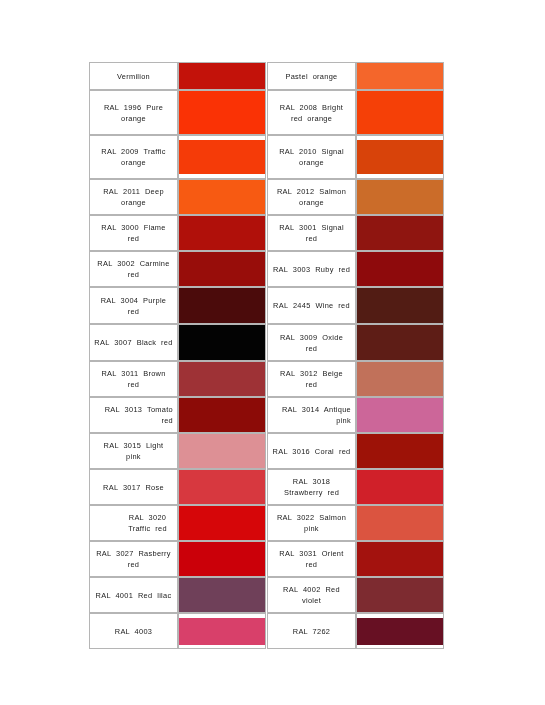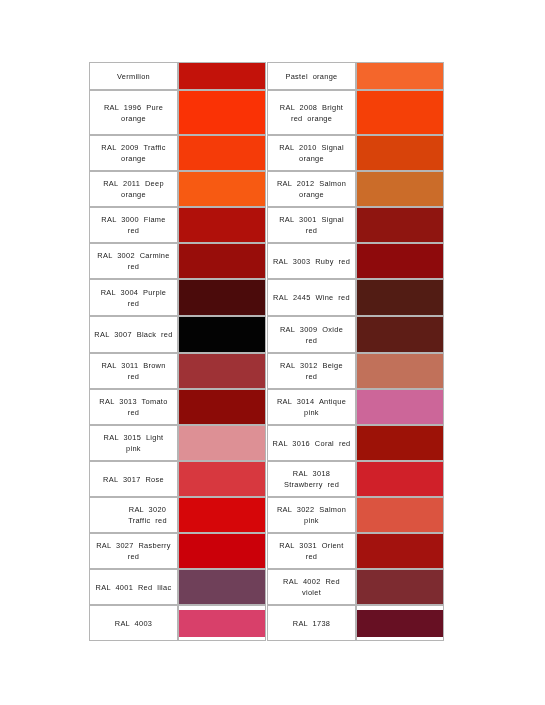--- a/index.html
+++ b/index.html
@@ -66,28 +66,28 @@
 
   td.swatch-cell .swatch-fill {
     display: block;
     width: 100%;
     height: 100%;
     min-height: 26px;
   }
 
   tr.r1 td { height: 27px; }
   tr.r2 td { height: 45px; }
-  tr.r3 td { height: 36px; }
+  tr.r3 td { height: 44px; }
   tr.r4 td { height: 31px; margin-left: 8px; }
   tr.r5 td { height: 36px; }
   tr.r6 td { height: 36px; }
   tr.r7 td { height: 37px; }
   tr.r8 td { height: 37px; }
   tr.r9 td { height: 36px; }
-  tr.r10 td { height: 36px; }
+  tr.r10 td { height: 36px; text-align: right; }
   tr.r11 td { height: 36px; }
   tr.r12 td { height: 36px; }
   tr.r13 td { height: 36px; }
   tr.r14 td { height: 36px; }
   tr.r15 td { height: 36px; }
   tr.r16 td { height: 36px; }
 
   .spacer-col {
     width: 1px;
     padding: 0;
@@ -266,21 +266,21 @@
           <td class="swatch-cell" style="height: 36px;">
             <span class="swatch-fill" style="background: rgb(125, 43, 48); height: 34px;"></span>
           </td>
         </tr>
         <tr class="chart-row r16">
           <td class="name-cell" style="height: 29px;">RAL  4003</td>
           <td class="swatch-cell" style="height: 29px;">
             <span class="swatch-fill" style="background: rgb(216, 64, 106); height: 27px;"></span>
           </td>
           <td class="spacer-col"></td>
-          <td class="name-cell" style="height: 29px;">RAL  1738</td>
+          <td class="name-cell" style="height: 29px;">RAL  7262</td>
           <td class="swatch-cell" style="height: 29px;">
             <span class="swatch-fill" style="background: rgb(103, 16, 35); height: 27px;"></span>
           </td>
         </tr>
       </tbody>
   </table>
 
 </div>
 
 </body></html>

